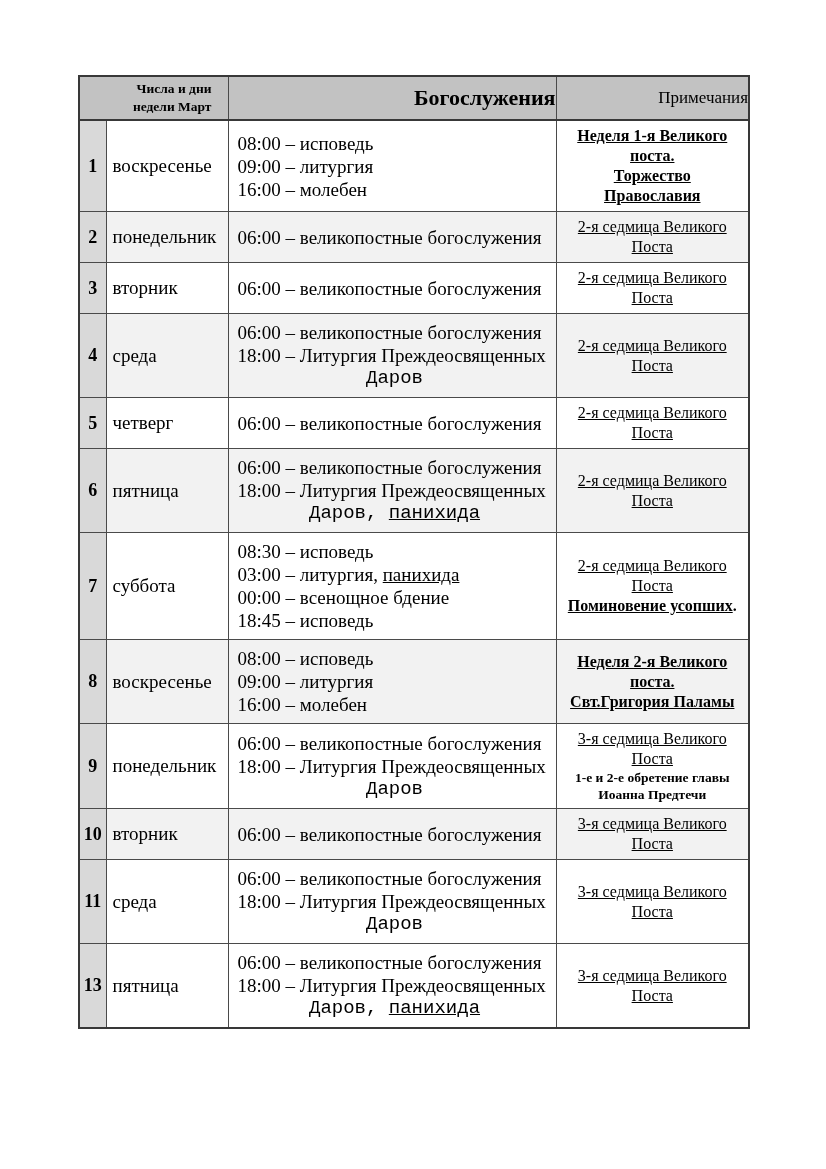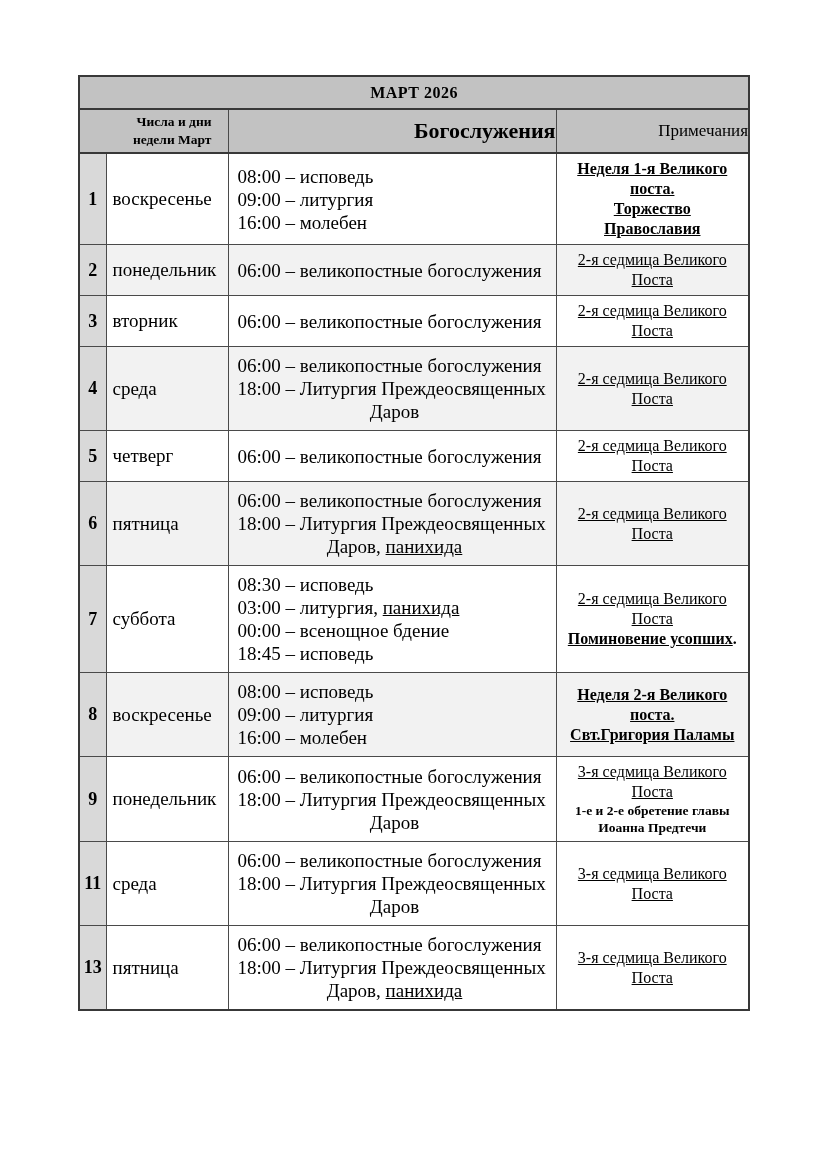--- a/index.html
+++ b/index.html
@@ -25,43 +25,40 @@
   .head-cell{background:var(--header-bg);text-align:right;border-bottom:2px solid #383838;}
   .head-dates{font-weight:bold;font-size:13.5px;line-height:1.3;padding:2px 16px;}
   .head-services{font-weight:bold;font-size:22px;}
   .head-notes{font-size:17px;font-weight:normal;}
   .cell-num{
     background:var(--num-bg);font-weight:bold;font-size:18px;text-align:center;
   }
   .cell-day{font-size:19px;padding:2px 2px 2px 6px;}
   .cell-services{font-size:19px;line-height:23px;padding:7px 4px 7px 9px;}
   .svc-line{white-space:nowrap;}
-  .svc-line.center{text-align:center;}
+  .svc-line.center{text-align:center;font-family:Liberation Mono, monospace;}
   .cell-notes{font-size:16px;line-height:20px;text-align:center;padding:5px 2px;}
   .note-line.small{font-size:13.5px;line-height:17px;}
   .u{text-decoration:underline;}
   .b{font-weight:bold;}
   tr.alt td{background:#f2f2f2;}
   tr.alt td.cell-num{background:var(--num-bg);}
 </style>
 </head>
 <body>
 
 <div class="page">
   <table class="schedule">
     <colgroup>
       <col style="width:27px">
       <col style="width:122px">
       <col style="width:328px">
       <col style="width:193px">
     </colgroup>
     <tbody>
-      <tr class="title-row">
-        <td class="title-cell" colspan="4">МАРТ 2026</td>
-      </tr>
       <tr class="head-row">
         <th class="head-cell head-dates" colspan="2">Числа и дни недели Март</th>
         <th class="head-cell head-services">Богослужения</th>
         <th class="head-cell head-notes">Примечания</th>
       </tr>
     </tbody>
     <tbody id="schedule-body">
         <tr>
           <td class="cell-num">1</td>
           <td class="cell-day">воскресенье</td>
@@ -173,20 +170,31 @@
             <div class="svc-line"><span>18:00 – Литургия Преждеосвященных</span></div>
             <div class="svc-line center"><span>Даров</span></div>
           </td>
           <td class="cell-notes">
             <div class="note-line"><span class="u">3-я седмица Великого</span></div>
             <div class="note-line"><span class="u">Поста</span></div>
             <div class="note-line small"><span class="b">1-е и 2-е обретение главы</span></div>
             <div class="note-line small"><span class="b">Иоанна Предтечи</span></div>
           </td>
         </tr>
+        <tr class="alt">
+          <td class="cell-num">10</td>
+          <td class="cell-day">вторник</td>
+          <td class="cell-services">
+            <div class="svc-line"><span>06:00 – великопостные богослужения</span></div>
+          </td>
+          <td class="cell-notes">
+            <div class="note-line"><span class="u">3-я седмица Великого</span></div>
+            <div class="note-line"><span class="u">Поста</span></div>
+          </td>
+        </tr>
         <tr>
           <td class="cell-num">11</td>
           <td class="cell-day">среда</td>
           <td class="cell-services">
             <div class="svc-line"><span>06:00 – великопостные богослужения</span></div>
             <div class="svc-line"><span>18:00 – Литургия Преждеосвященных</span></div>
             <div class="svc-line center"><span>Даров</span></div>
           </td>
           <td class="cell-notes">
             <div class="note-line"><span class="u">3-я седмица Великого</span></div>

